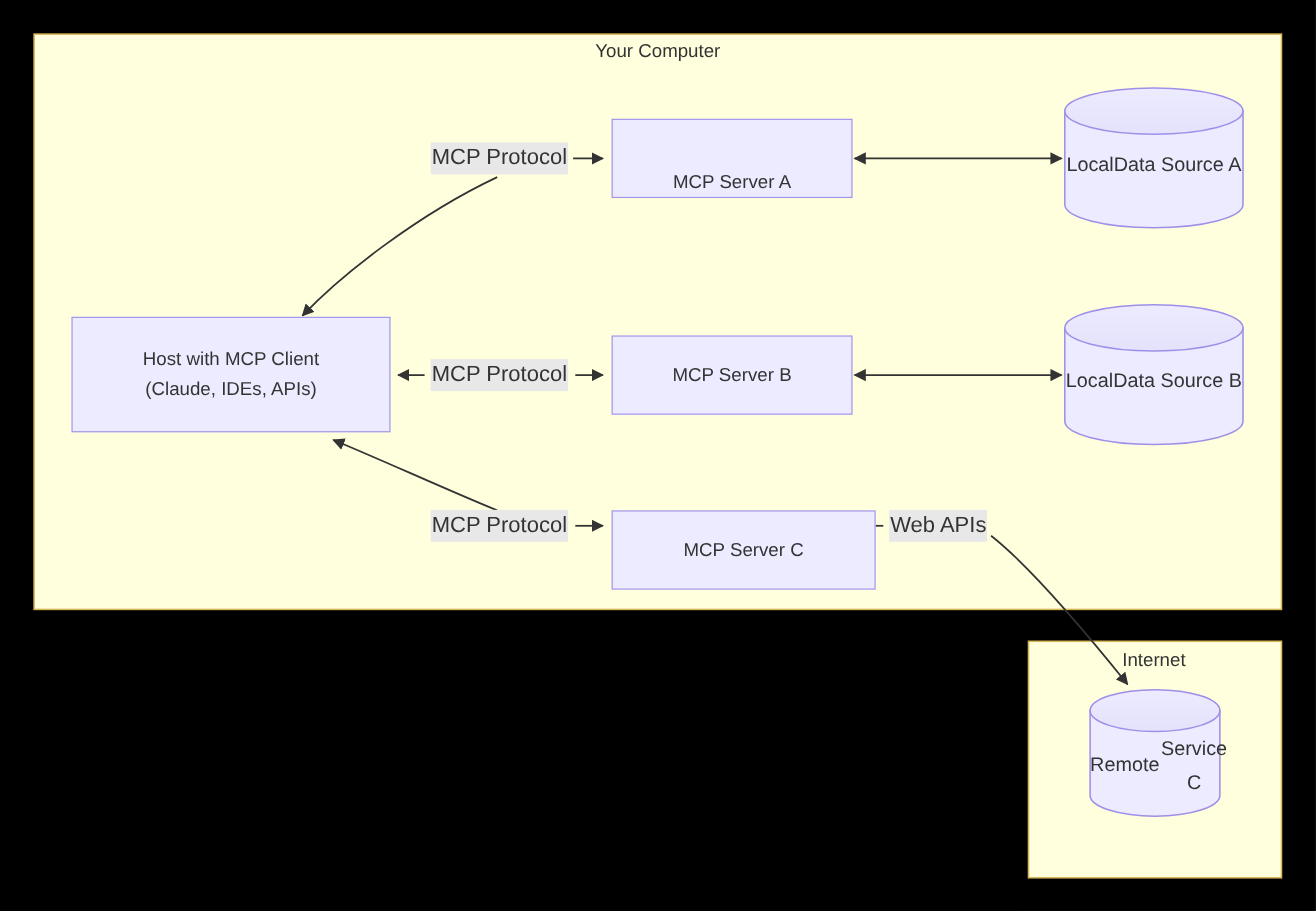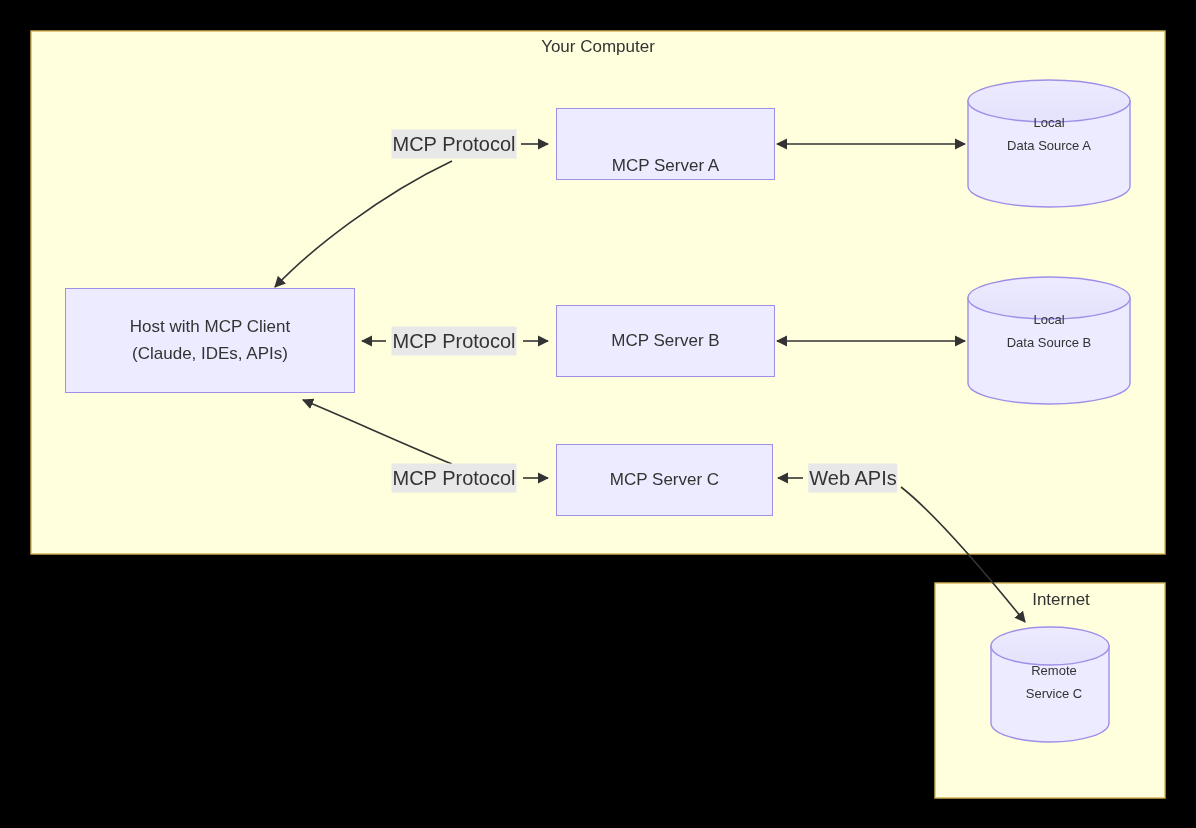--- a/index.html
+++ b/index.html
@@ -41,24 +41,25 @@
     align-items: center;
     justify-content: center;
     color: #333333;
     font-size: 17px;
     line-height: 1.55;
     text-align: center;
   }
   .cyl-label {
     position: absolute;
     display: flex;
-    flex-direction: column;
+    flex-direction: row;
     align-items: center;
+    justify-content: center;
     color: #333333;
-    font-size: 13px;
+    font-size: 18px;
     line-height: 1.75;
     text-align: center;
     pointer-events: none;
   }
   .edge-label {
     position: absolute;
     background: #E8E8E8;
     color: #333333;
     font-size: 20px;
     white-space: nowrap;
@@ -125,36 +126,36 @@
     <line x1="777" y1="341" x2="965" y2="341" stroke="#333333" stroke-width="1.6" marker-start="url(#arrow-start)" marker-end="url(#arrow-end)"></line>
 
     <g>
       <line x1="803" y1="478" x2="778" y2="478" stroke="#333333" stroke-width="1.6" marker-end="url(#arrow-end)"></line>
       <path d="M 901 487 C 938 516 988 576 1025 622" fill="none" stroke="#333333" stroke-width="1.6" marker-end="url(#arrow-end)"></path>
     </g>
   </svg>
 
   <div class="cluster-title" style="left:598px; top:37px;">Your Computer</div>
 
-  <div class="cluster-title" style="left:1049px; top:590px;margin-left:12px;">Internet</div>
+  <div class="cluster-title" style="left:1049px; top:590px;">Internet</div>
 
   <div class="node-box" style="left:65px; top:288px; width:290px; height:105px;">
     <span>Host with MCP Client</span>
     <span>(Claude, IDEs, APIs)</span>
   </div>
 
   <div class="node-box" style="left:556px; top:108px; width:219px; height:72px;justify-content:flex-end;">
     <span>MCP Server A</span>
   </div>
 
   <div class="node-box" style="left:556px; top:305px; width:219px; height:72px;">
     <span>MCP Server B</span>
   </div>
 
-  <div class="node-box" style="left:556px; top:444px; width:217px; height:72px;">
+  <div class="node-box" style="left:556px; top:464px; width:240px; height:72px;">
     <span>MCP Server C</span>
   </div>
 
   <div class="cyl-label" style="left:968px; top:112px; width:162px; height:76px;">
     <span>Local</span>
     <span>Data Source A</span>
   </div>
 
   <div class="cyl-label" style="left:968px; top:309px; width:162px; height:76px;">
     <span>Local</span>

